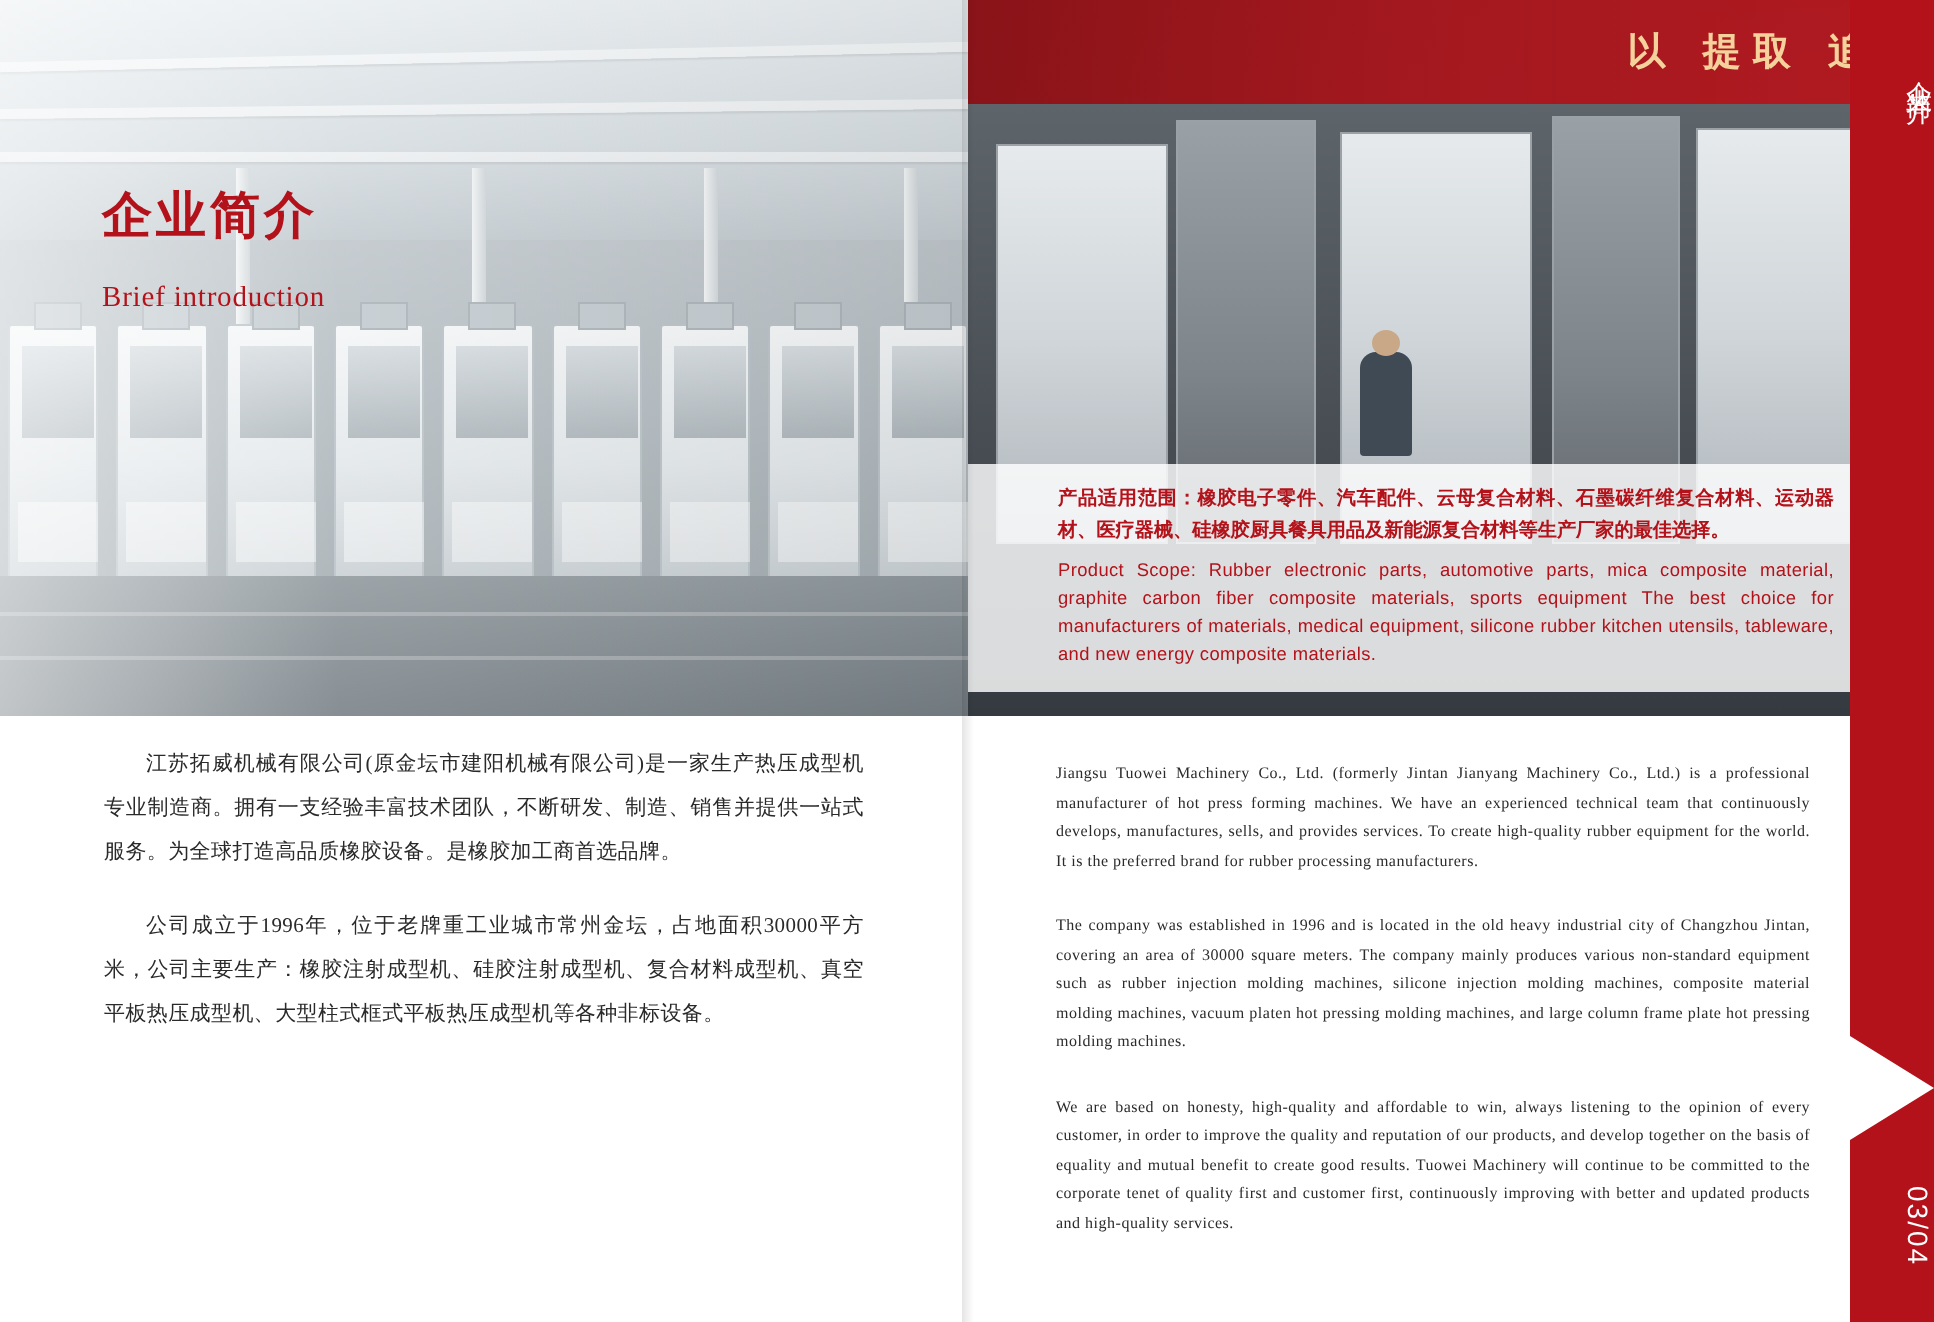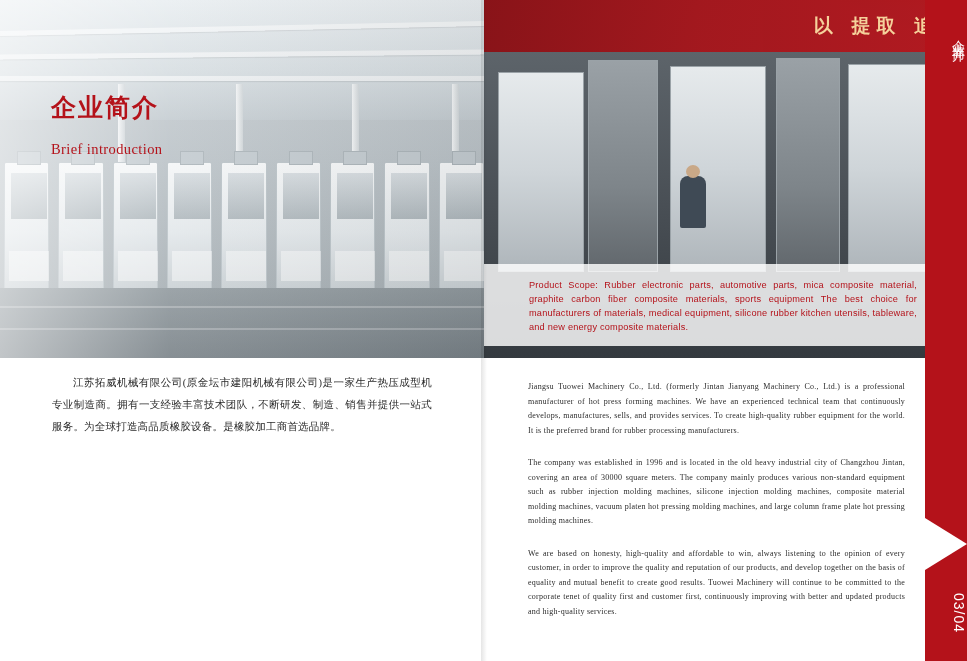--- a/index.html
+++ b/index.html
@@ -316,39 +316,41 @@
       <div class="left-photo-overlay"></div>
 
       <div class="title-block">
         <div class="title-cn">企业简介</div>
         <div class="title-en">Brief introduction</div>
       </div>
     </div>
 
     <div class="left-text">
       <p class="cn-para">江苏拓威机械有限公司(原金坛市建阳机械有限公司)是一家生产热压成型机专业制造商。拥有一支经验丰富技术团队，不断研发、制造、销售并提供一站式服务。为全球打造高品质橡胶设备。是橡胶加工商首选品牌。</p>
+      <p class="cn-para">公司成立于1996年，位于老牌重工业城市常州金坛，占地面积30000平方米，公司主要生产：橡胶注射成型机、硅胶注射成型机、复合材料成型机、真空平板热压成型机、大型柱式框式平板热压成型机等各种非标设备。</p>
     </div>
   </div>
 
   <div class="gutter"></div>
 
   <div class="right-page">
 
     <div class="right-photo">
       <div class="rp-banner">以 提取 追</div>
       <div class="rp-dark"></div>
 
       <div class="rp-machine" style="left:14px;top:72px;width:86px;height:200px;"></div>
       <div class="rp-machine dark" style="left:104px;top:60px;width:70px;height:212px;"></div>
       <div class="rp-machine" style="left:186px;top:66px;width:96px;height:206px;"></div>
       <div class="rp-machine dark" style="left:292px;top:58px;width:64px;height:214px;"></div>
       <div class="rp-machine" style="left:364px;top:64px;width:104px;height:208px;"></div>
       <div class="rp-worker" style="left:196px;top:176px;"></div>
 
       <div class="scope-box">
+        <div class="scope-cn">产品适用范围：橡胶电子零件、汽车配件、云母复合材料、石墨碳纤维复合材料、运动器材、医疗器械、硅橡胶厨具餐具用品及新能源复合材料等生产厂家的最佳选择。</div>
         <div class="scope-en">Product Scope: Rubber electronic parts, automotive parts, mica composite material, graphite carbon fiber composite materials, sports equipment The best choice for manufacturers of materials, medical equipment, silicone rubber kitchen utensils, tableware, and new energy composite materials.</div>
       </div>
     </div>
 
     <div class="right-text">
       <p class="en-para">Jiangsu Tuowei Machinery Co., Ltd. (formerly Jintan Jianyang Machinery Co., Ltd.) is a professional manufacturer of hot press forming machines. We have an experienced technical team that continuously develops, manufactures, sells, and provides services. To create high-quality rubber equipment for the world. It is the preferred brand for rubber processing manufacturers.</p>
       <p class="en-para">The company was established in 1996 and is located in the old heavy industrial city of Changzhou Jintan, covering an area of 30000 square meters. The company mainly produces various non-standard equipment such as rubber injection molding machines, silicone injection molding machines, composite material molding machines, vacuum platen hot pressing molding machines, and large column frame plate hot pressing molding machines.</p>
       <p class="en-para">We are based on honesty, high-quality and affordable to win, always listening to the opinion of every customer, in order to improve the quality and reputation of our products, and develop together on the basis of equality and mutual benefit to create good results. Tuowei Machinery will continue to be committed to the corporate tenet of quality first and customer first, continuously improving with better and updated products and high-quality services.</p>
     </div>
   </div>

